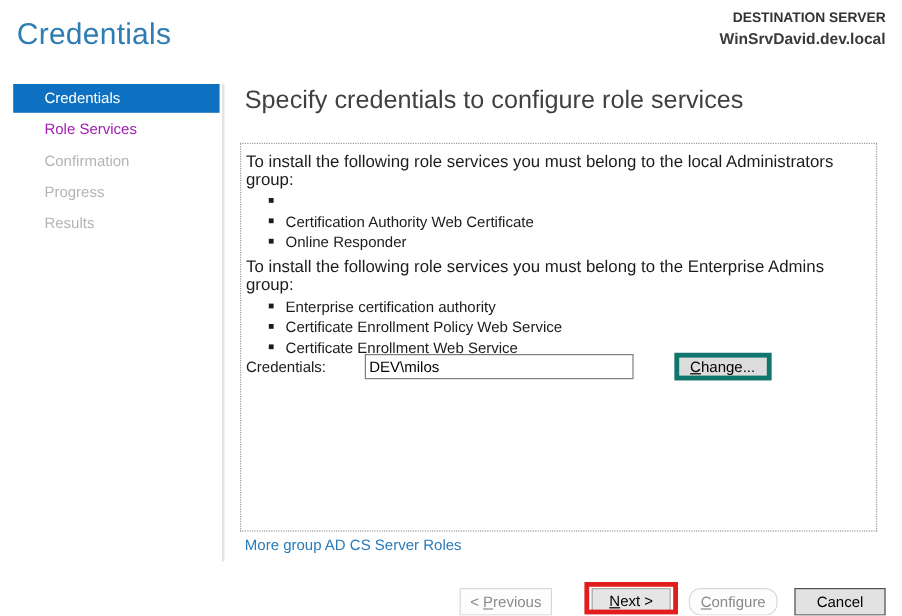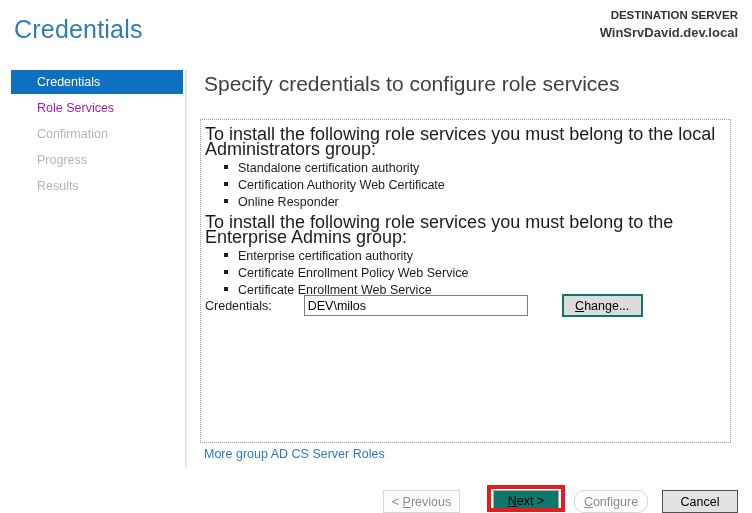--- a/index.html
+++ b/index.html
@@ -21,43 +21,43 @@
   .side-item.disabled { color:#b5b5b5; }
 
   .v-separator { position:absolute; left:185px; top:70px; width:2px; height:398px;
                  background:#e4e4e4; }
 
   .content-heading { position:absolute; left:204px; top:72px; font-size:21px;
                      font-weight:400; color:#404040; }
 
   .info-box { position:absolute; left:200px; top:119px; width:531px; height:324px;
               border:1px dotted #9b9b9b; background:#ffffff; }
-  .note { font-size:18px; color:#1c1c1c; padding:7px 4px 3px 4px; line-height:15px; }
+  .note { font-size:14px; color:#1c1c1c; padding:7px 4px 3px 4px; line-height:15px; }
   .note.second { padding-top:4px; }
   .bullet-list { margin-left:23px; }
   .bullet-row { font-size:12.5px; color:#1c1c1c; line-height:17px; height:17px; }
   .bullet { display:inline-block; width:4px; height:4px; background:#1c1c1c;
             margin-right:10px; vertical-align:middle; position:relative; top:-2px; }
 
   .cred-row { position:absolute; left:4px; top:174px; display:flex; align-items:center;gap:28px; }
   .cred-label { font-size:12.5px; color:#1c1c1c; margin-right:4px; }
   .cred-input { width:224px; height:21px; border:1px solid #7d7d7d; background:#fff;
                 font-family:"Liberation Sans", sans-serif; font-size:12.5px;
                 color:#000; padding:0 3px; margin-right:6px; }
-  .change-btn { width:81px; height:23px; background:#dcdcdc; border:2px solid #0f766e;
+  .change-btn { width:81px; height:23px; background:#dcdcdc; border:4px solid #0f766e;
                 font-family:"Liberation Sans", sans-serif; font-size:12.5px; color:#000; }
 
   .more-link { position:absolute; left:204px; top:447px; font-size:12.5px;
                color:#2b7bb9; cursor:pointer; }
 
   .btn { position:absolute; top:490px; height:23px; font-family:"Liberation Sans", sans-serif;
          font-size:12.5px; text-align:center; padding:0; }
   .btn.disabled { background:#fdfdfd; border:1px solid #d8d8d8; color:#8a8a8a; }
   .btn-prev { left:383px; width:77px; }
-  .btn-next { left:493px; width:66px; height:21px; background:#0f766e;
+  .btn-next { left:493px; width:66px; height:21px; background:#e5e5e5;
               border:1px solid #a9a9a9; color:#000; }
   .btn-configure { left:574px; width:74px;border-radius:10px; }
   .btn-cancel { left:662px; width:76px; background:#e2e2e2; border:1px solid #4f4f4f;
                 color:#000; }
   .u { text-decoration:underline; }
 
   .red-annotation { position:absolute; left:487px; top:485px; width:78px; height:27px;
                     border:4px solid #e11d1d; pointer-events:none; }
 </style>
 </head>
@@ -80,21 +80,21 @@
     <div class="side-item disabled">Results</div>
   </div>
 
   <div class="v-separator"></div>
 
   <div class="content-heading">Specify credentials to configure role services</div>
 
   <div class="info-box">
     <div class="note">To install the following role services you must belong to the local Administrators group:</div>
     <div class="bullet-list">
-      <div class="bullet-row"><span class="bullet"></span><span>Standalone certification authority</span></div>
+      <div class="bullet-row"><span class="bullet"></span></div>
       <div class="bullet-row"><span class="bullet"></span><span>Certification Authority Web Certificate</span></div>
       <div class="bullet-row"><span class="bullet"></span><span>Online Responder</span></div>
     </div>
     <div class="note second">To install the following role services you must belong to the Enterprise Admins group:</div>
     <div class="bullet-list">
       <div class="bullet-row"><span class="bullet"></span><span>Enterprise certification authority</span></div>
       <div class="bullet-row"><span class="bullet"></span><span>Certificate Enrollment Policy Web Service</span></div>
       <div class="bullet-row"><span class="bullet"></span><span>Certificate Enrollment Web Service</span></div>
     </div>
 

